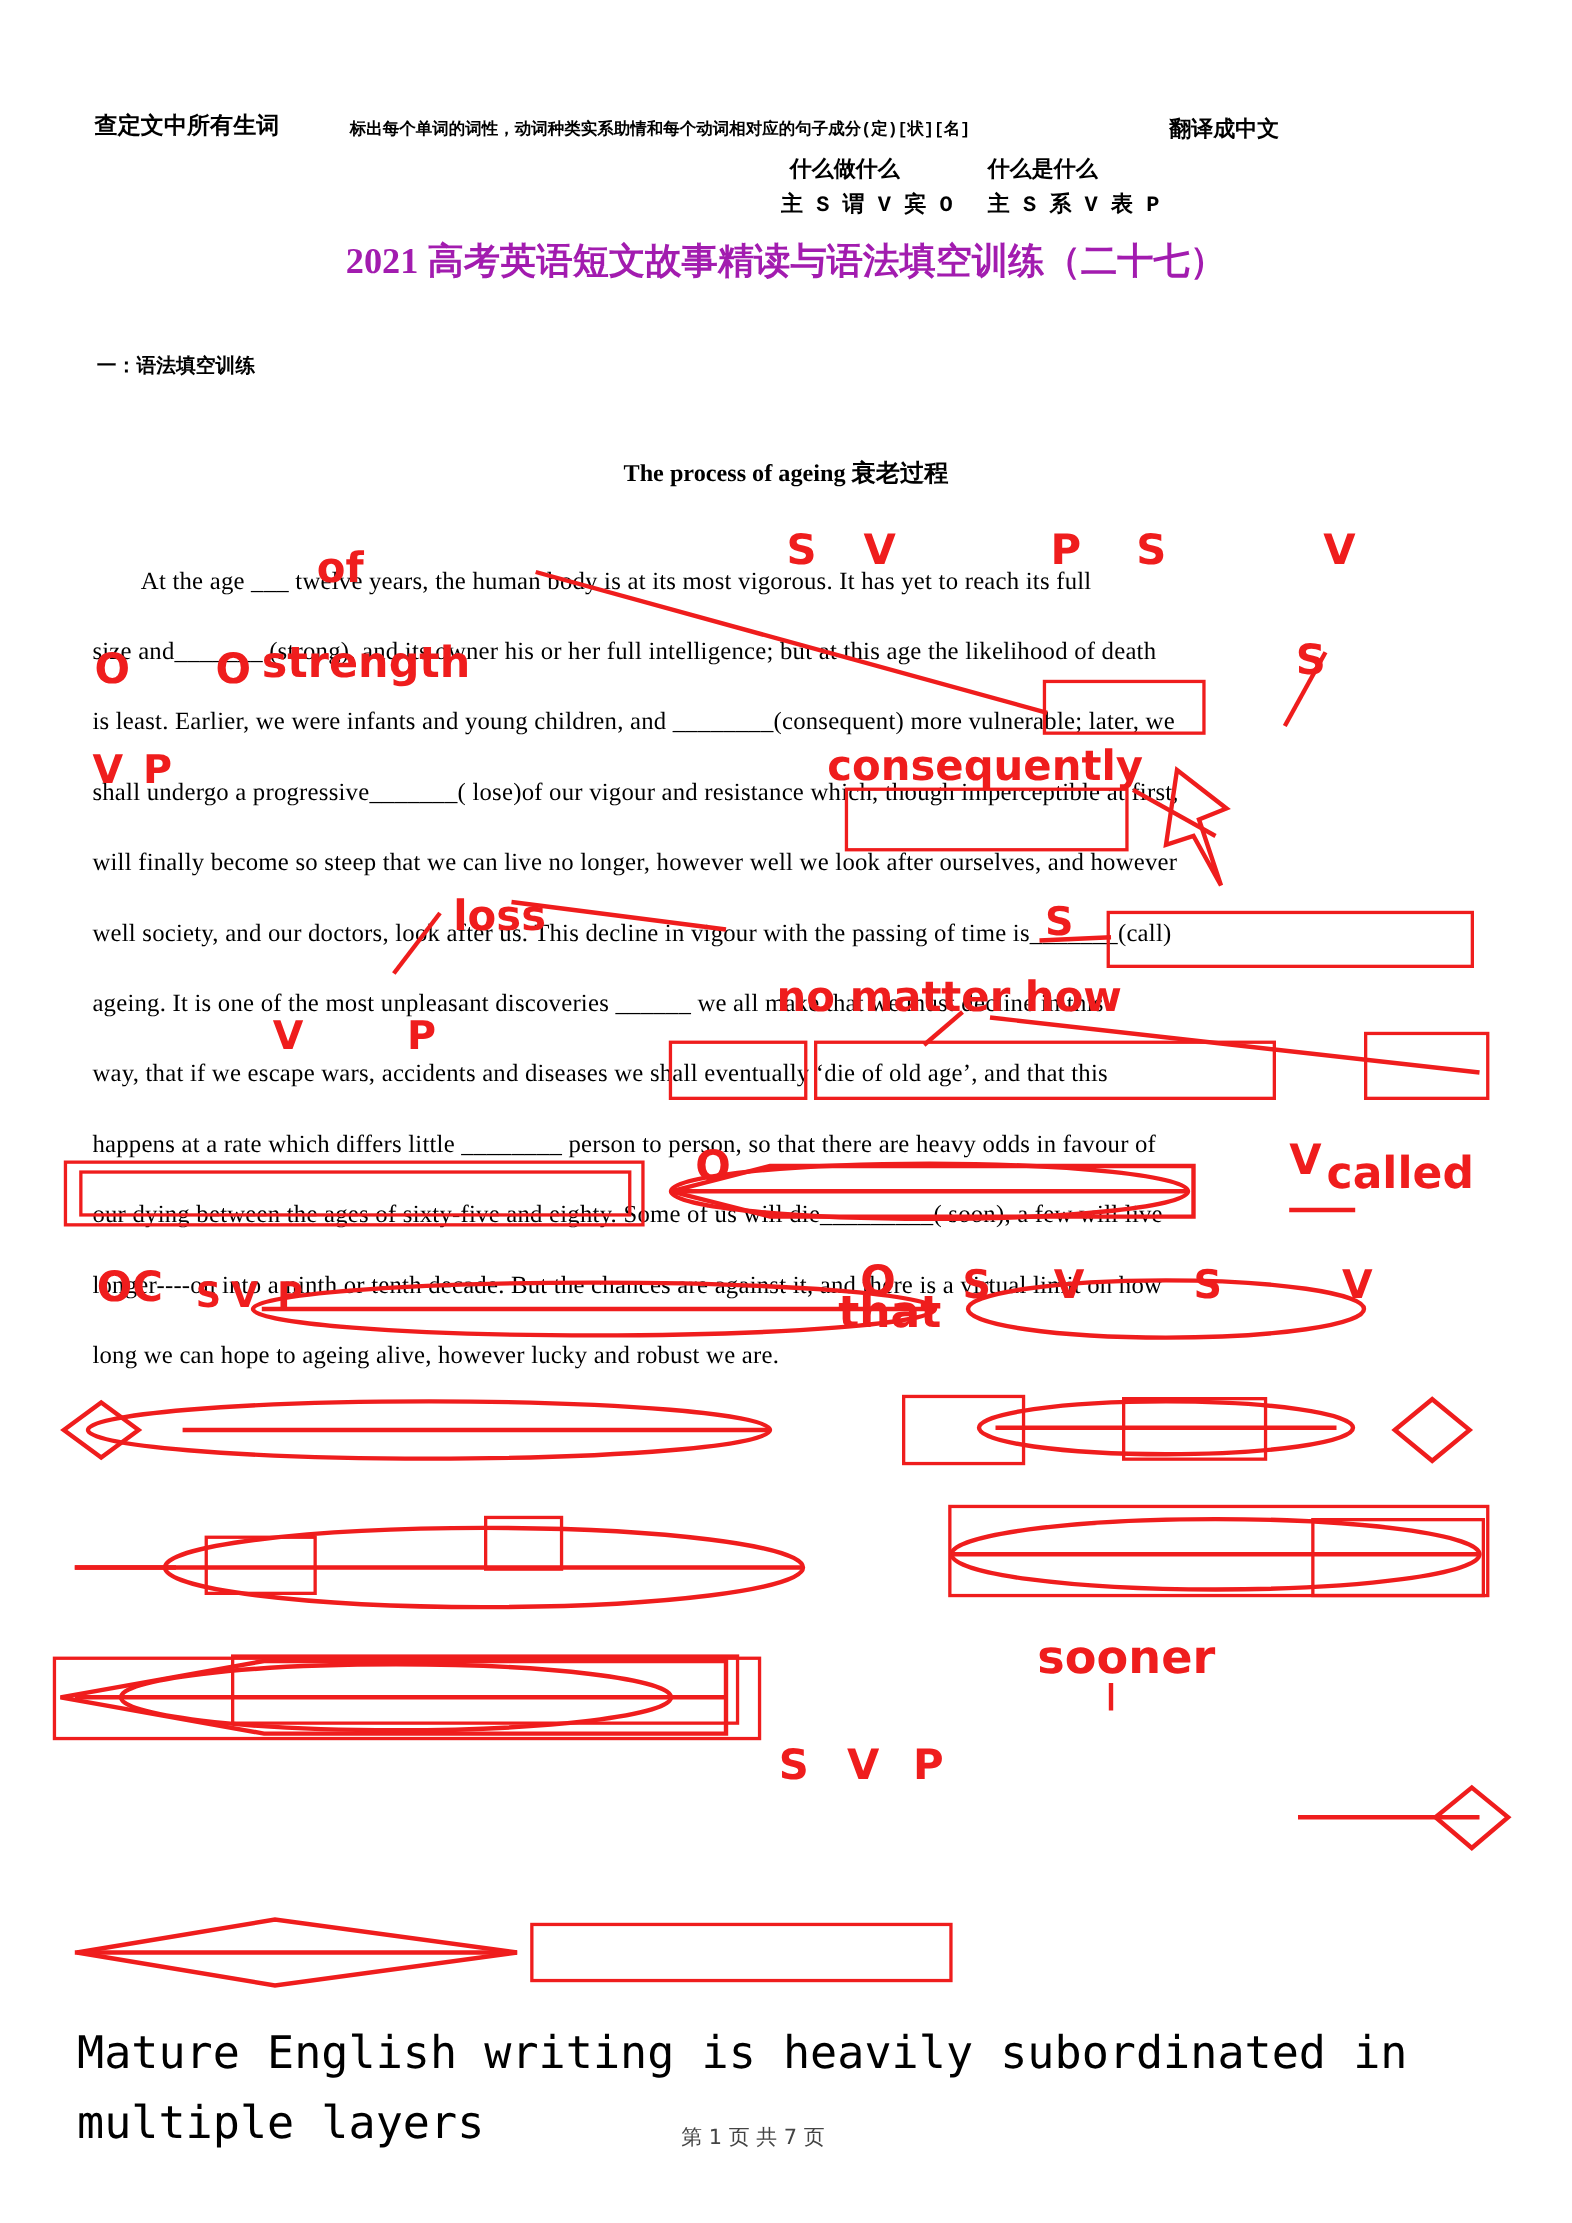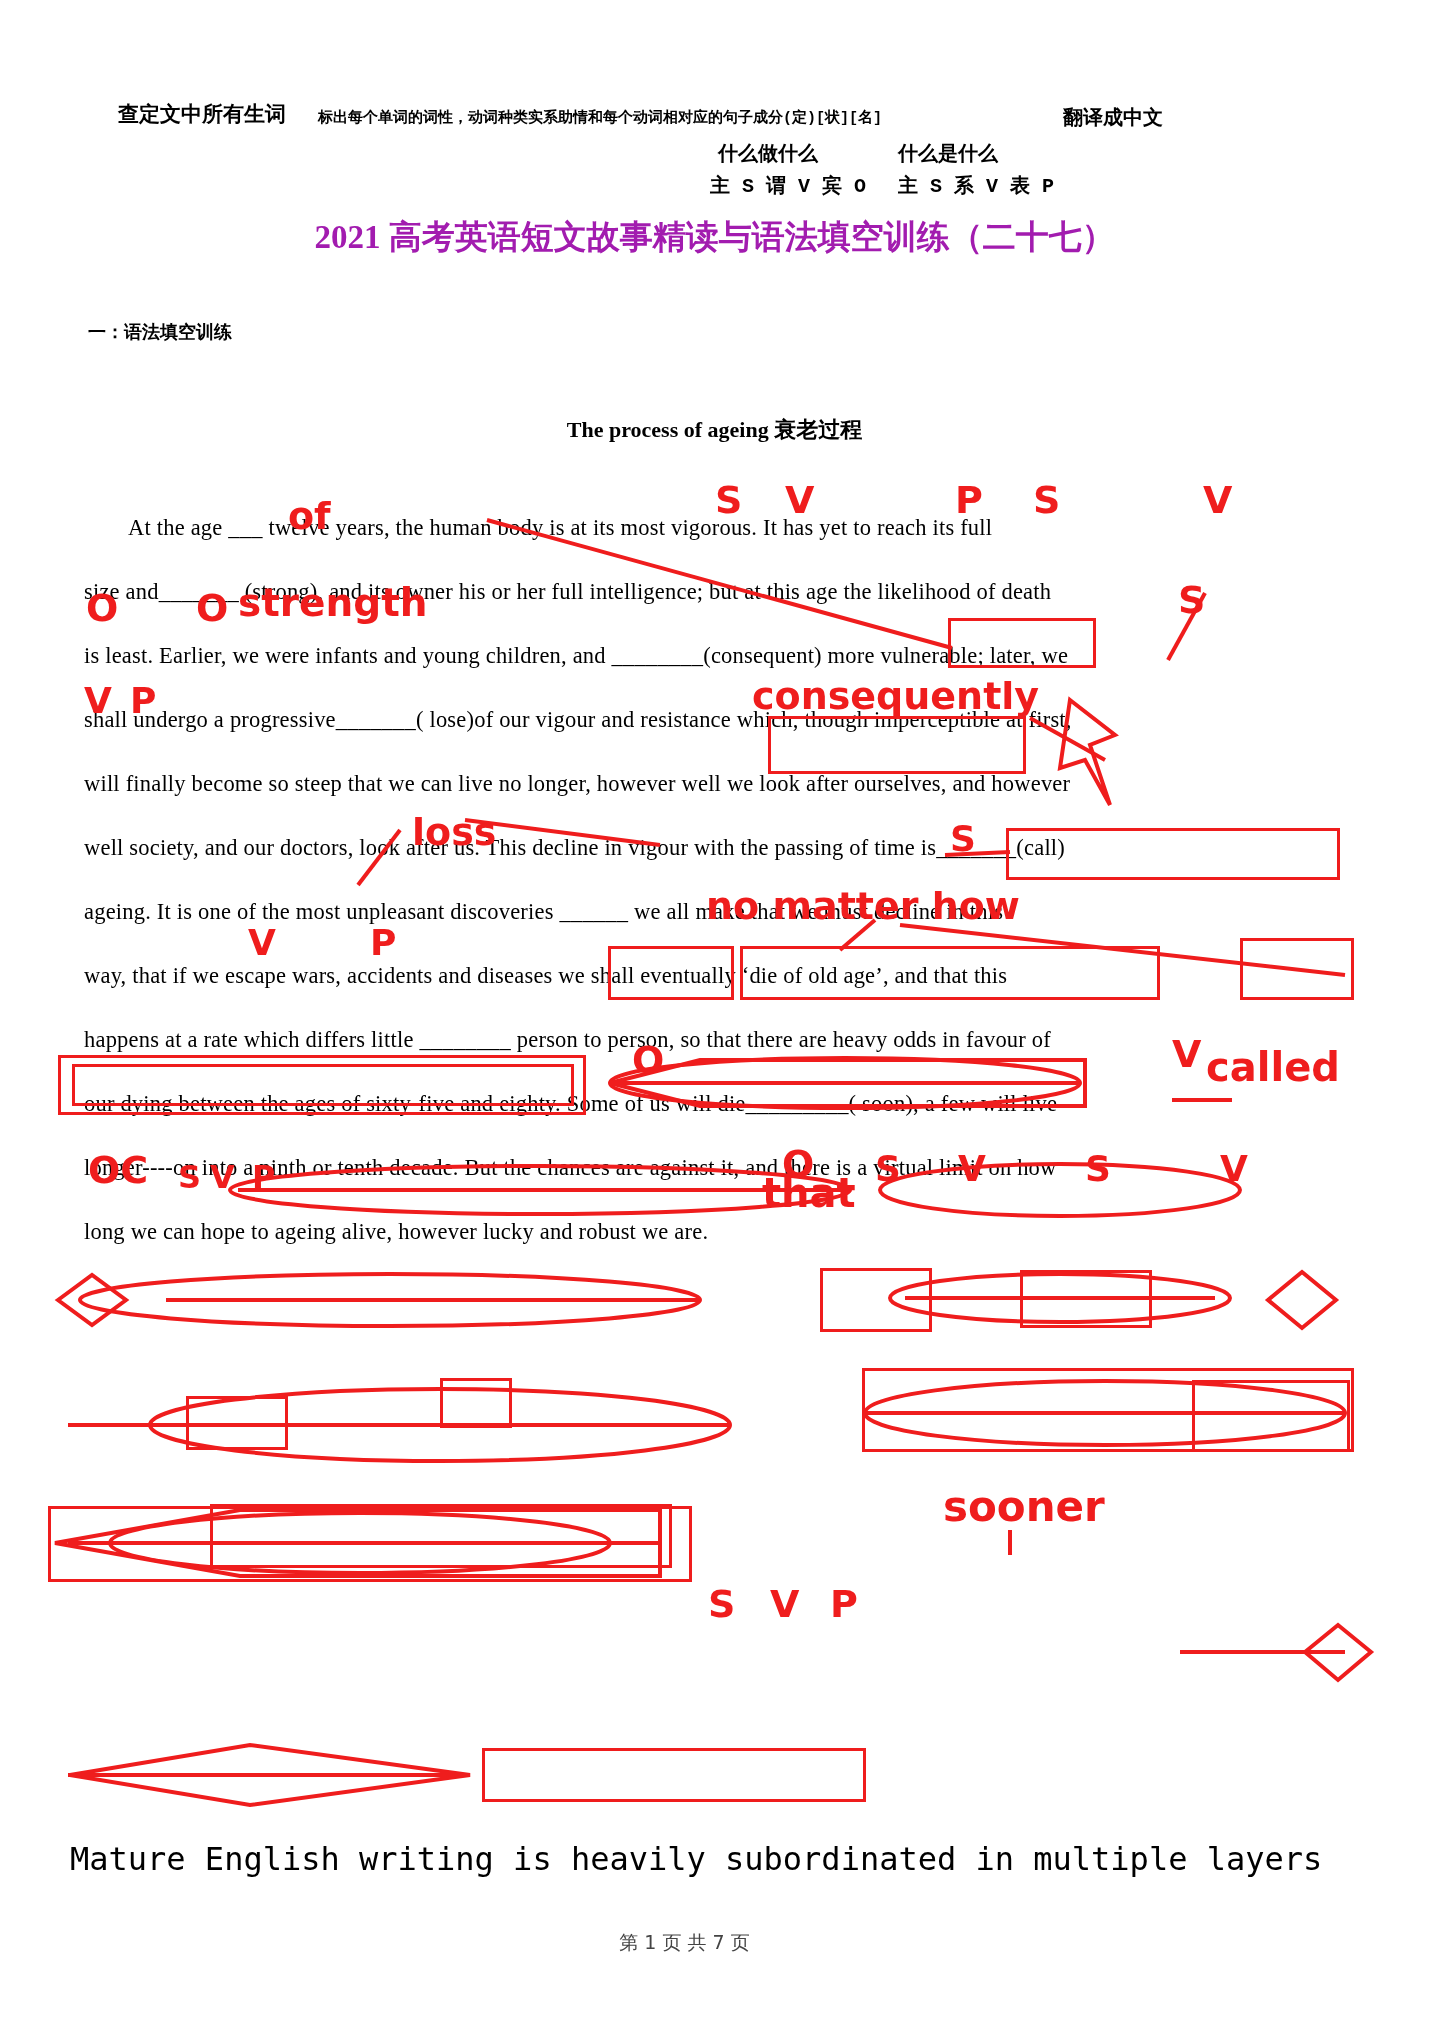--- a/index.html
+++ b/index.html
@@ -19,21 +19,20 @@
   
   .hdr-note-main {
     position: absolute;
     left: 86px;
     top: 100px;
     font-family: "DejaVu Sans", sans-serif;
     font-size: 21px;
     font-weight: bold;
     color: #000;
     white-space: nowrap;
-    margin-left: 32px;
   }
   .hdr-note-small {
     position: absolute;
     font-family: Liberation Mono, monospace;
     font-size: 15px;
     font-weight: bold;
     color: #000;
     white-space: nowrap;
   }
 
@@ -112,21 +111,21 @@
     border: 3px solid #ef1d1d;
     box-sizing: border-box;
   }
 
   .footer-note {
     position: absolute;
     left: 70px;
     top: 1835px;
     width: 1300px;
     font-family: "DejaVu Sans Mono", monospace;
-    font-size: 32px;
+    font-size: 41px;
     color: #000;
     line-height: 1.55;
   }
   .page-num {
     position: absolute;
     left: 0;
     top: 1930px;
     width: 1369px;
     text-align: center;
     font-family: "DejaVu Sans", sans-serif;

